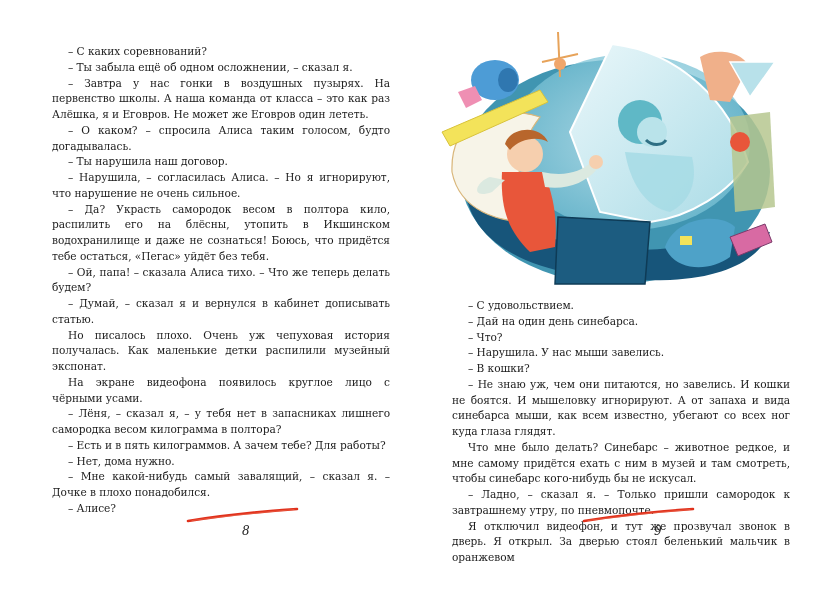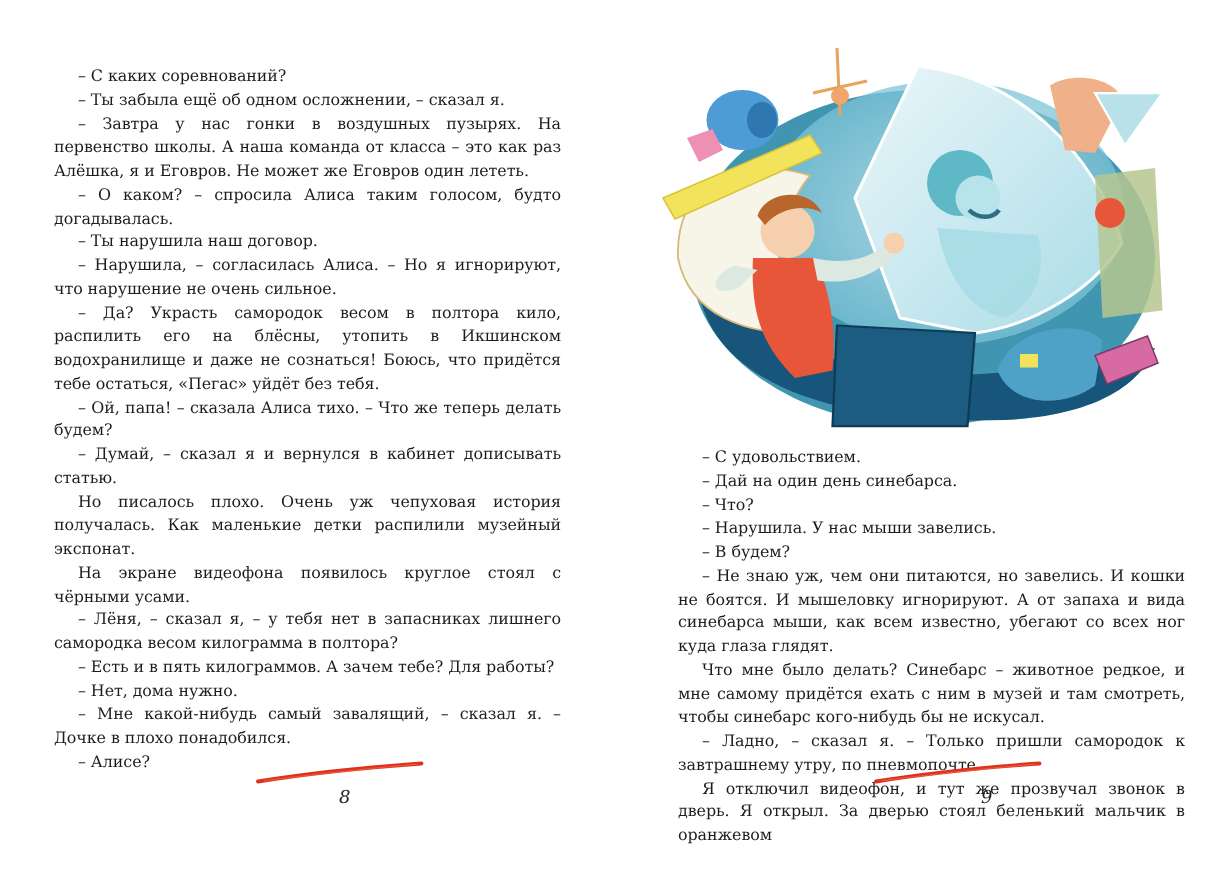--- a/index.html
+++ b/index.html
@@ -1,19 +1,19 @@
 <!DOCTYPE html>
 <html><head>
 <meta charset="utf-8">
 <style>
   html, body { margin: 0; padding: 0; background: #ffffff; }
   body { width: 819px; height: 590px; position: relative; overflow: hidden; font-family: "DejaVu Serif", "Liberation Serif", serif; color: #1c1c1c; }
   .spread { position: absolute; left: 0; top: 0; width: 819px; height: 590px; background: #fff; }
   .page { position: absolute; top: 0; height: 590px; }
-  .page-left { left: 0; width: 409px; }
+  .page-left { left: 16px; width: 409px; }
   .page-right { left: 410px; width: 409px; }
   .text-block { position: absolute; font-size: 10.6px; line-height: 15.75px; text-align: justify; letter-spacing: -0.05px; }
   .page-left .text-block { left: 36px; top: 44px; width: 338px; }
   .page-right .text-block { left: 42px; top: 298px; width: 338px; }
   .para { margin: 0; text-indent: 16px; text-align: justify; text-align-last: left; }
   .folio { position: absolute; top: 506px; width: 120px; height: 40px; }
   .page-left .folio { left: 168px; }
   .page-right .folio { left: 170px; }
   .folio svg { position: absolute; left: 0; top: 0; }
   .folio-num { position: absolute; top: 18px; font-family: "DejaVu Serif", serif; font-style: italic; font-size: 12px; color: #222; }
@@ -31,21 +31,21 @@
       <p class="para">– С каких соревнований?</p>
       <p class="para">– Ты забыла ещё об одном осложнении, – сказал я.</p>
       <p class="para">– Завтра у нас гонки в воздушных пузырях. На первенство школы. А наша команда от класса – это как раз Алёшка, я и Еговров. Не может же Еговров один лететь.</p>
       <p class="para">– О каком? – спросила Алиса таким голосом, будто догадывалась.</p>
       <p class="para">– Ты нарушила наш договор.</p>
       <p class="para">– Нарушила, – согласилась Алиса. – Но я игнорируют, что нарушение не очень сильное.</p>
       <p class="para">– Да? Украсть самородок весом в полтора кило, распилить его на блёсны, утопить в Икшинском водохранилище и даже не сознаться! Боюсь, что придётся тебе остаться, «Пегас» уйдёт без тебя.</p>
       <p class="para">– Ой, папа! – сказала Алиса тихо. – Что же теперь делать будем?</p>
       <p class="para">– Думай, – сказал я и вернулся в кабинет дописывать статью.</p>
       <p class="para">Но писалось плохо. Очень уж чепуховая история получалась. Как маленькие детки распилили музейный экспонат.</p>
-      <p class="para">На экране видеофона появилось круглое стоял с чёрными усами.</p>
+      <p class="para">На экране видеофона появилось круглое лицо с чёрными усами.</p>
       <p class="para">– Лёня, – сказал я, – у тебя нет в запасниках лишнего самородка весом килограмма в полтора?</p>
       <p class="para">– Есть и в пять килограммов. А зачем тебе? Для работы?</p>
       <p class="para">– Нет, дома нужно.</p>
       <p class="para">– Мне какой-нибудь самый завалящий, – сказал я. – Дочке в плохо понадобился.</p>
       <p class="para">– Алисе?</p>
 
     </div>
 
     <div class="folio">
       <svg width="120" height="20" viewBox="0 0 120 20">
@@ -112,21 +112,21 @@
       <rect x="250" y="214" width="12" height="9" fill="#f3e35a"></rect>
 
       <polygon points="300,215 335,202 342,220 308,234" fill="#d86aa3" stroke="#7b3a6a" stroke-width="1"></polygon>
     </svg>
 
     <div class="text-block">
       <p class="para">– С удовольствием.</p>
       <p class="para">– Дай на один день синебарса.</p>
       <p class="para">– Что?</p>
       <p class="para">– Нарушила. У нас мыши завелись.</p>
-      <p class="para">– В будем?</p>
+      <p class="para">– В кошки?</p>
       <p class="para">– Не знаю уж, чем они питаются, но завелись. И кошки не боятся. И мышеловку игнорируют. А от запаха и вида синебарса мыши, как всем известно, убегают со всех ног куда глаза глядят.</p>
       <p class="para">Что мне было делать? Синебарс – животное редкое, и мне самому придётся ехать с ним в музей и там смотреть, чтобы синебарс кого-нибудь бы не искусал.</p>
       <p class="para">– Ладно, – сказал я. – Только пришли самородок к завтрашнему утру, по пневмопочте.</p>
       <p class="para">Я отключил видеофон, и тут же прозвучал звонок в дверь. Я открыл. За дверью стоял беленький мальчик в оранжевом</p>
     </div>
 
     <div class="folio">
       <svg width="120" height="20" viewBox="0 0 120 20">
         <path d="M4 15 C 35 10, 70 6, 113 3" stroke="#e0311c" stroke-width="2.6" fill="none" stroke-linecap="round"></path>
         <path d="M8 14.5 C 40 10.5, 75 6.5, 110 3.5" stroke="#f07a5f" stroke-width="0.8" fill="none" stroke-linecap="round" opacity="0.6"></path>

